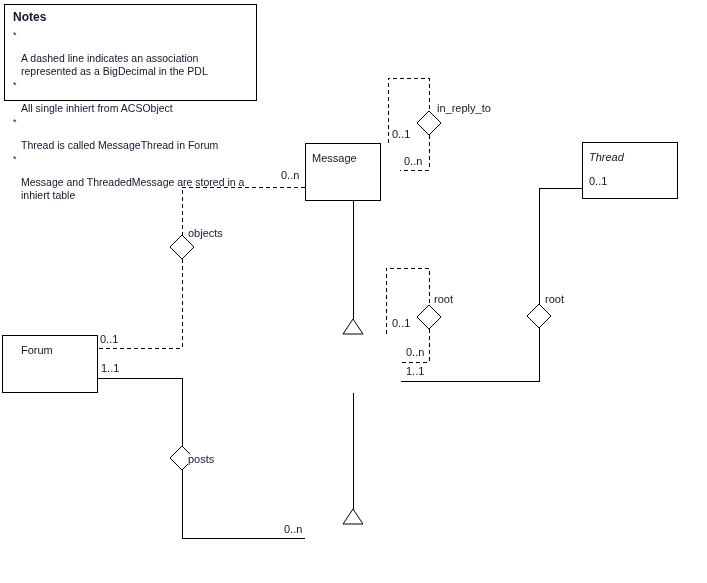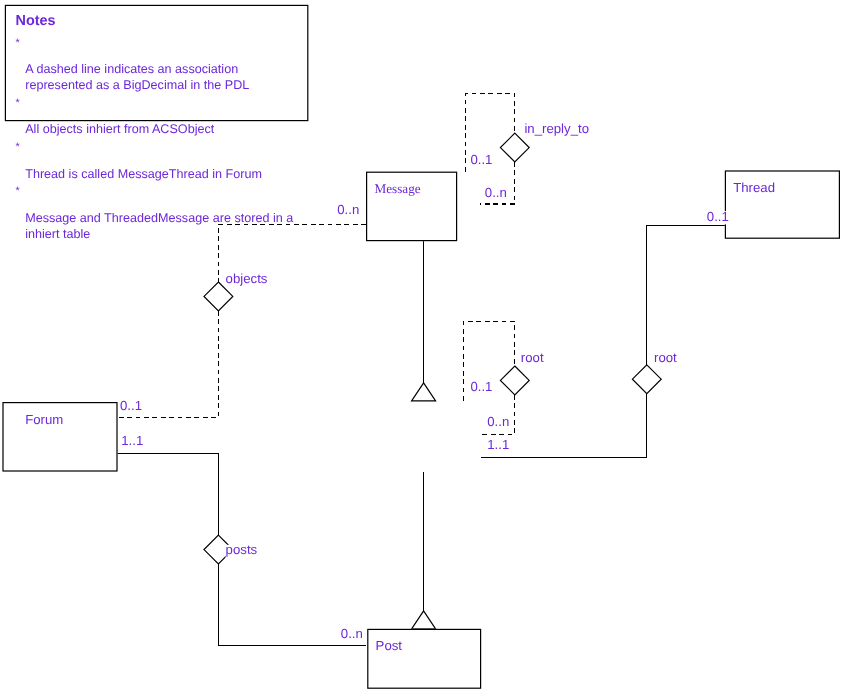--- a/index.html
+++ b/index.html
@@ -2,21 +2,21 @@
 <html><head>
 <meta charset="utf-8">
 <style>
   html, body { margin: 0; padding: 0; background: #ffffff; }
   #canvas {
     position: relative;
     width: 707px;
     height: 583px;
     background: #ffffff;
     font-family: "Liberation Sans", sans-serif;
-    color: #6d28d9;
+    color: #0f172a;
     overflow: hidden;
   }
   #wires { position: absolute; left: 0; top: 0; width: 707px; height: 583px; }
 
   .entity {
     position: absolute;
     border: 1px solid #000000;
     background: #ffffff;
     box-sizing: border-box;
     font-size: 11px;
@@ -103,48 +103,45 @@
   </svg>
 
   <div class="notes-box">
     <div class="notes-title">Notes</div>
     <div class="note-item">
       <span class="note-bullet">*</span>
       <span class="note-text">A dashed line indicates an association represented as a BigDecimal in the PDL</span>
     </div>
     <div class="note-item">
       <span class="note-bullet">*</span>
-      <span class="note-text">All objects inhiert from ACSObject</span>
+      <span class="note-text">All single inhiert from ACSObject</span>
     </div>
     <div class="note-item">
       <span class="note-bullet">*</span>
       <span class="note-text">Thread is called MessageThread in Forum</span>
     </div>
     <div class="note-item">
       <span class="note-bullet">*</span>
       <span class="note-text">Message and ThreadedMessage are stored in a inhiert table</span>
     </div>
   </div>
 
-  <div class="entity" style="left:305px; top:143px; width:76px; height:58px;font-family:Liberation Serif, serif;">
+  <div class="entity" style="left:305px; top:143px; width:76px; height:58px;">
     <span class="ename">Message</span>
   </div>
 
-  <div class="entity" style="left:604px; top:142px; width:96px; height:57px;">
+  <div class="entity" style="left:582px; top:142px; width:96px; height:57px;font-style:italic;">
     <span class="ename">Thread</span>
   </div>
 
 
   <div class="entity" style="left:2px; top:335px; width:96px; height:58px;padding-left:12px;">
     <span class="ename">Forum</span>
   </div>
 
-  <div class="entity" style="left:306px; top:524px; width:95px; height:50px;">
-    <span class="ename">Post</span>
-  </div>
 
   <span class="lbl" style="left:392px; top:129px;">0..1</span>
   <span class="lbl" style="left:437px; top:103px;">in_reply_to</span>
   <span class="lbl" style="left:404px; top:156px;">0..n</span>
 
   <span class="lbl" style="left:281px; top:170px;">0..n</span>
   <span class="lbl" style="left:188px; top:228px;">objects</span>
   <span class="lbl" style="left:100px; top:334px;">0..1</span>
 
   <span class="lbl" style="left:101px; top:363px;">1..1</span>

